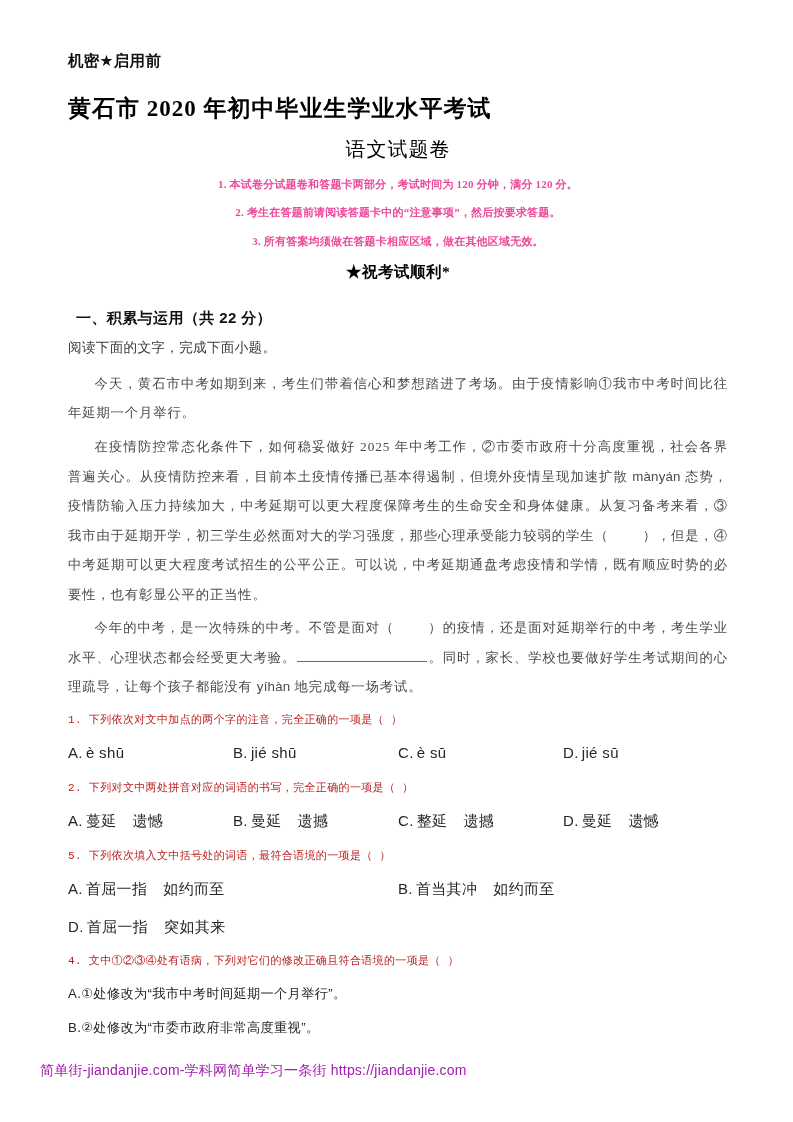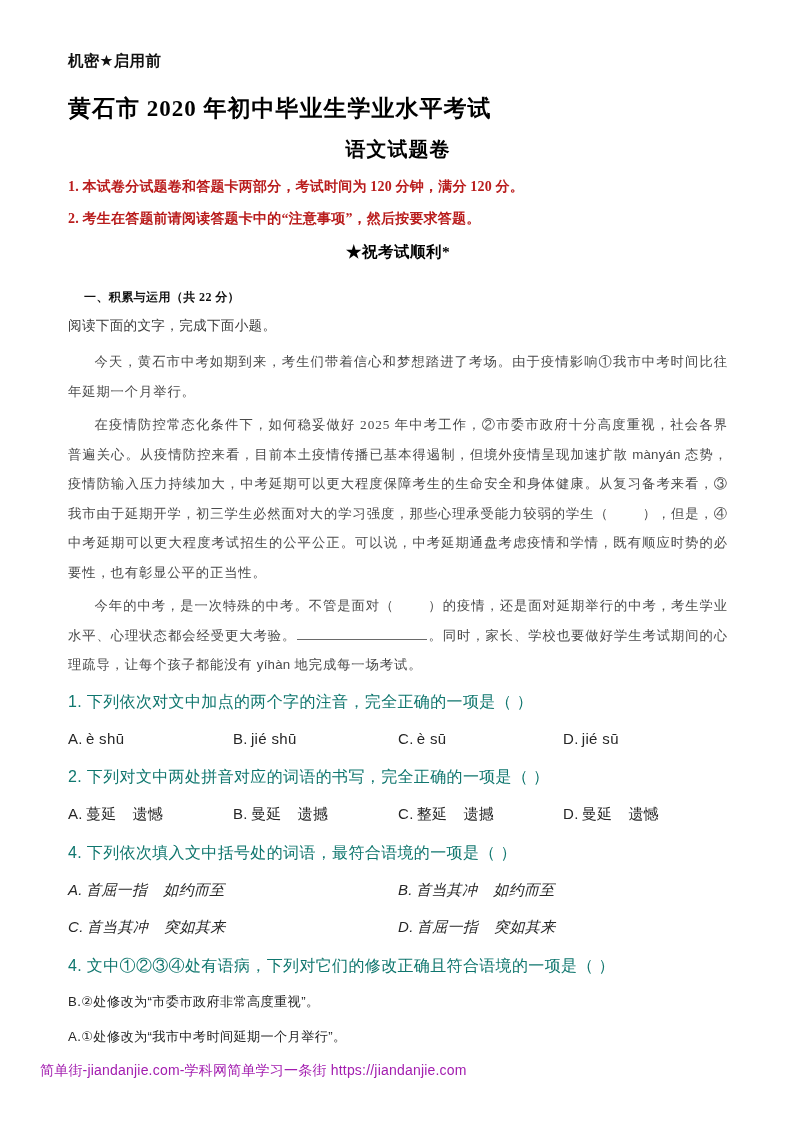--- a/index.html
+++ b/index.html
@@ -47,54 +47,55 @@
     font-weight: 700;
     letter-spacing: 1px;
     color: #000;
     margin: 0 0 12px 0;
     line-height: 1.35;
   }
   .title-sub {
     text-align: center;
     font-family: "Liberation Serif", "DejaVu Serif", serif;
     font-size: 20px;
-    font-weight: 700;
+    font-weight: 400;
     letter-spacing: 1px;
     color: #000;
     margin: 0 0 14px 0;
     line-height: 1.35;
   }
 
   
   .notice {
     font-family: "Liberation Serif", "DejaVu Serif", serif;
-    font-size: 14px;
-    font-weight: 700;
-    color: #b91c1c;
+    font-size: 11px;
+    font-weight: 700;
+    color: #ec4899;
     margin: 0 0 12.5px 0;
     line-height: 1.45;
     letter-spacing: 0.2px;
+    text-align: center;
   }
   .wish {
     text-align: center;
     font-family: "Liberation Serif", "DejaVu Serif", serif;
     font-size: 15.5px;
     font-weight: 700;
     color: #000;
     margin: 6px 0 26px 0;
     letter-spacing: 0.5px;
   }
 
   
   .section-head {
-    font-family: Liberation Serif, serif;
-    font-size: 12px;
+    font-family: Liberation Sans, sans-serif;
+    font-size: 15px;
     font-weight: 700;
     color: #111;
-    margin: 0 0 11px 16px;
+    margin: 0 0 11px 8px;
     letter-spacing: 0.4px;
   }
   .lead-in {
     font-family: "Liberation Serif", "DejaVu Serif", serif;
     font-size: 13.6px;
     color: #3a3a3a;
     margin: 0 0 12px 0;
     letter-spacing: 0.3px;
   }
 
@@ -126,37 +127,37 @@
     height: 0.95em;
     vertical-align: baseline;
     margin: 0 1px;
   }
 
   
   .questions {
     margin-top: 10px;
   }
   .q-stem {
-    font-family: Liberation Sans, sans-serif;
-    font-size: 16px;
-    color: #0f766e;
+    font-family: Liberation Mono, monospace;
+    font-size: 11px;
+    color: #b91c1c;
     line-height: 1.5;
     margin: 0 0 14px 0;
     letter-spacing: 0.35px;
   }
   .q-opts {
     display: flex;
     margin: 0 0 15px 0;
     font-family: "Liberation Sans", "DejaVu Sans", sans-serif;
     font-size: 15px;
     color: #262626;
     letter-spacing: 0.35px;
   }
   .q-opts.cols4 > .opt { width: 25%; }
-  .q-opts.cols2 > .opt { width: 50%; font-style: italic; }
+  .q-opts.cols2 > .opt { width: 50%; }
   .opt { line-height: 1.5; }
   .opt .lab { margin-right: 3px; }
   .opt .w2 { margin-left: 16px; }
   .q-opt-line {
     font-family: "Liberation Sans", "DejaVu Sans", sans-serif;
     font-size: 13.2px;
     color: #262626;
     line-height: 1.5;
     margin: 0 0 15px 0;
     letter-spacing: 0.35px;
@@ -181,20 +182,21 @@
 <div class="page">
   <div class="content">
 
     <div class="confidential">机密★启用前</div>
 
     <h1 class="title-main">黄石市 2020 年初中毕业生学业水平考试</h1>
     <h2 class="title-sub">语文试题卷</h2>
 
     <div class="notice">1. 本试卷分试题卷和答题卡两部分，考试时间为 120 分钟，满分 120 分。</div>
     <div class="notice">2. 考生在答题前请阅读答题卡中的“注意事项”，然后按要求答题。</div>
+    <div class="notice">3. 所有答案均须做在答题卡相应区域，做在其他区域无效。</div>
 
     <div class="wish">★祝考试顺利*</div>
 
     <div class="section-head">一、积累与运用（共 22 分）</div>
     <div class="lead-in">阅读下面的文字，完成下面小题。</div>
 
     <div class="passage">
       <p>今天，黄石市中考如期到来，考生们带着信心和梦想踏进了考场。由于疫情影响①我市中考时间比往年延期一个月举行。</p>
       <p><span>在疫情防控常态化条件下，如何稳妥做好 2025 年中考工作，②市委市政府十分高度重视，社会各界普遍关心。从疫情防控来看，目前本土疫情传播已基本得遏制，但境外疫情呈现加速扩散 </span><span class="pinyin">mànyán</span><span> 态势，疫情防输入压力持续加大，中考延期可以更大程度保障考生的生命安全和身体健康。从复习备考来看，③我市由于延期开学，初三学生必然面对大的学习强度，那些心理承受能力较弱的学生（</span><span class="blank-paren"></span><span>），但是，④中考延期可以更大程度考试招生的公平公正。可以说，中考延期通盘考虑疫情和学情，既有顺应时势的必要性，也有彰显公平的正当性。</span></p>
       <p><span>今年的中考，是一次特殊的中考。不管是面对（</span><span class="blank-paren"></span><span>）的疫情，还是面对延期举行的中考，考生学业水平、心理状态都会经受更大考验。</span><span class="blank-line"></span><span>。同时，家长、学校也要做好学生考试期间的心理疏导，让每个孩子都能没有 </span><span class="pinyin">yíhàn</span><span> 地完成每一场考试。</span></p>
@@ -211,31 +213,30 @@
       </div>
 
       <div class="q-stem">2. 下列对文中两处拼音对应的词语的书写，完全正确的一项是（      ）</div>
       <div class="q-opts cols4">
         <div class="opt"><span class="lab">A.</span><span>蔓延</span><span class="w2">遗憾</span></div>
         <div class="opt"><span class="lab">B.</span><span>曼延</span><span class="w2">遗撼</span></div>
         <div class="opt"><span class="lab">C.</span><span>整延</span><span class="w2">遗撼</span></div>
         <div class="opt"><span class="lab">D.</span><span>曼延</span><span class="w2">遗憾</span></div>
       </div>
 
-      <div class="q-stem">4. 下列依次填入文中括号处的词语，最符合语境的一项是（      ）</div>
+      <div class="q-stem">5. 下列依次填入文中括号处的词语，最符合语境的一项是（      ）</div>
       <div class="q-opts cols2">
         <div class="opt"><span class="lab">A.</span><span>首屈一指</span><span class="w2">如约而至</span></div>
         <div class="opt"><span class="lab">B.</span><span>首当其冲</span><span class="w2">如约而至</span></div>
       </div>
       <div class="q-opts cols2">
-        <div class="opt"><span class="lab">C.</span><span>首当其冲</span><span class="w2">突如其来</span></div>
         <div class="opt"><span class="lab">D.</span><span>首屈一指</span><span class="w2">突如其来</span></div>
       </div>
 
       <div class="q-stem">4. 文中①②③④处有语病，下列对它们的修改正确且符合语境的一项是（      ）</div>
+      <div class="q-opt-line"><span class="lab">A.</span><span>①处修改为“我市中考时间延期一个月举行”。</span></div>
       <div class="q-opt-line"><span class="lab">B.</span><span>②处修改为“市委市政府非常高度重视”。</span></div>
-      <div class="q-opt-line"><span class="lab">A.</span><span>①处修改为“我市中考时间延期一个月举行”。</span></div>
 
     </div>
   </div>
 
   <div class="footer">简单街-jiandanjie.com-学科网简单学习一条街 https://jiandanjie.com</div>
 </div>
 
 </body></html>

